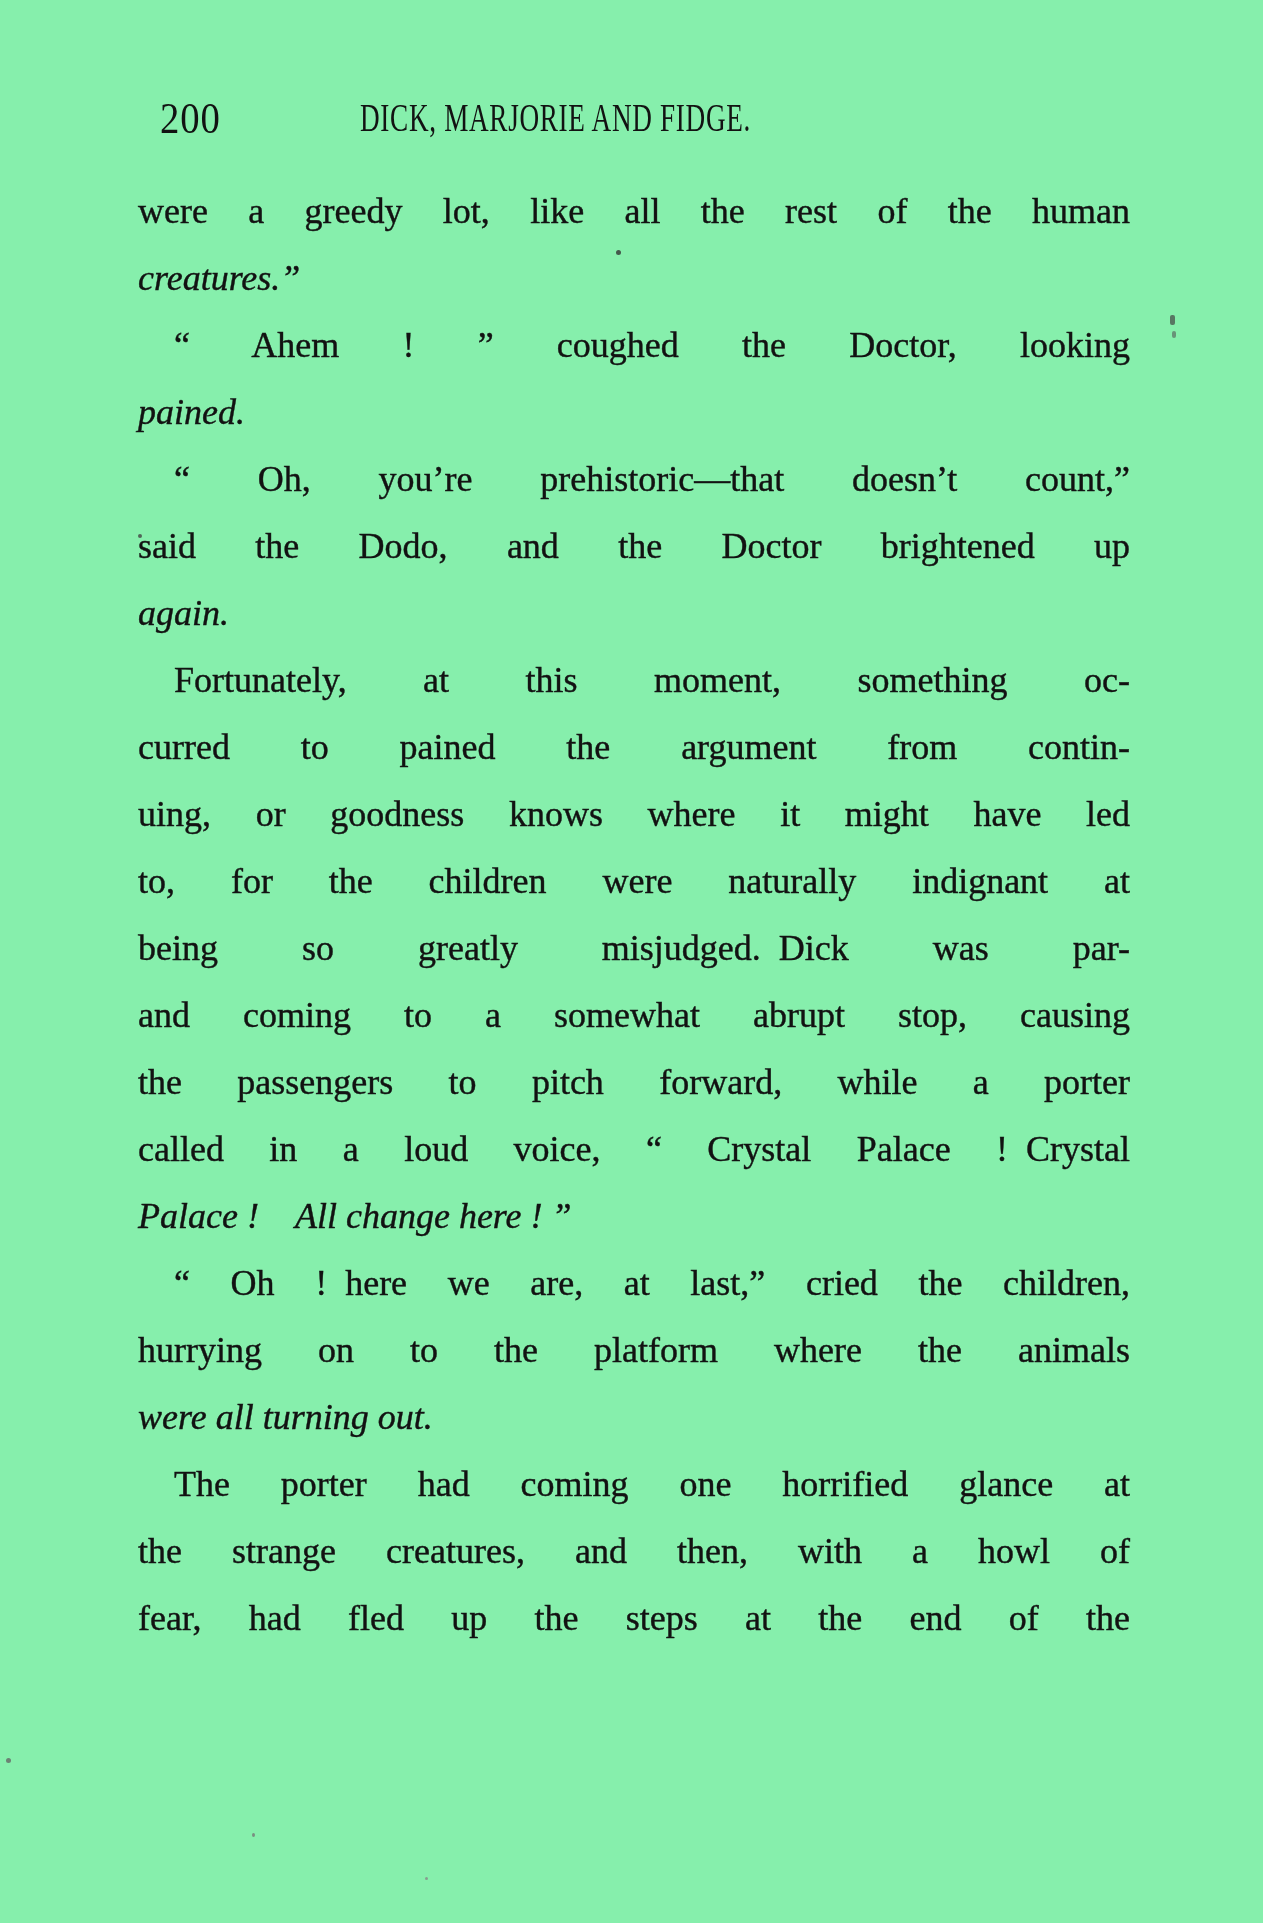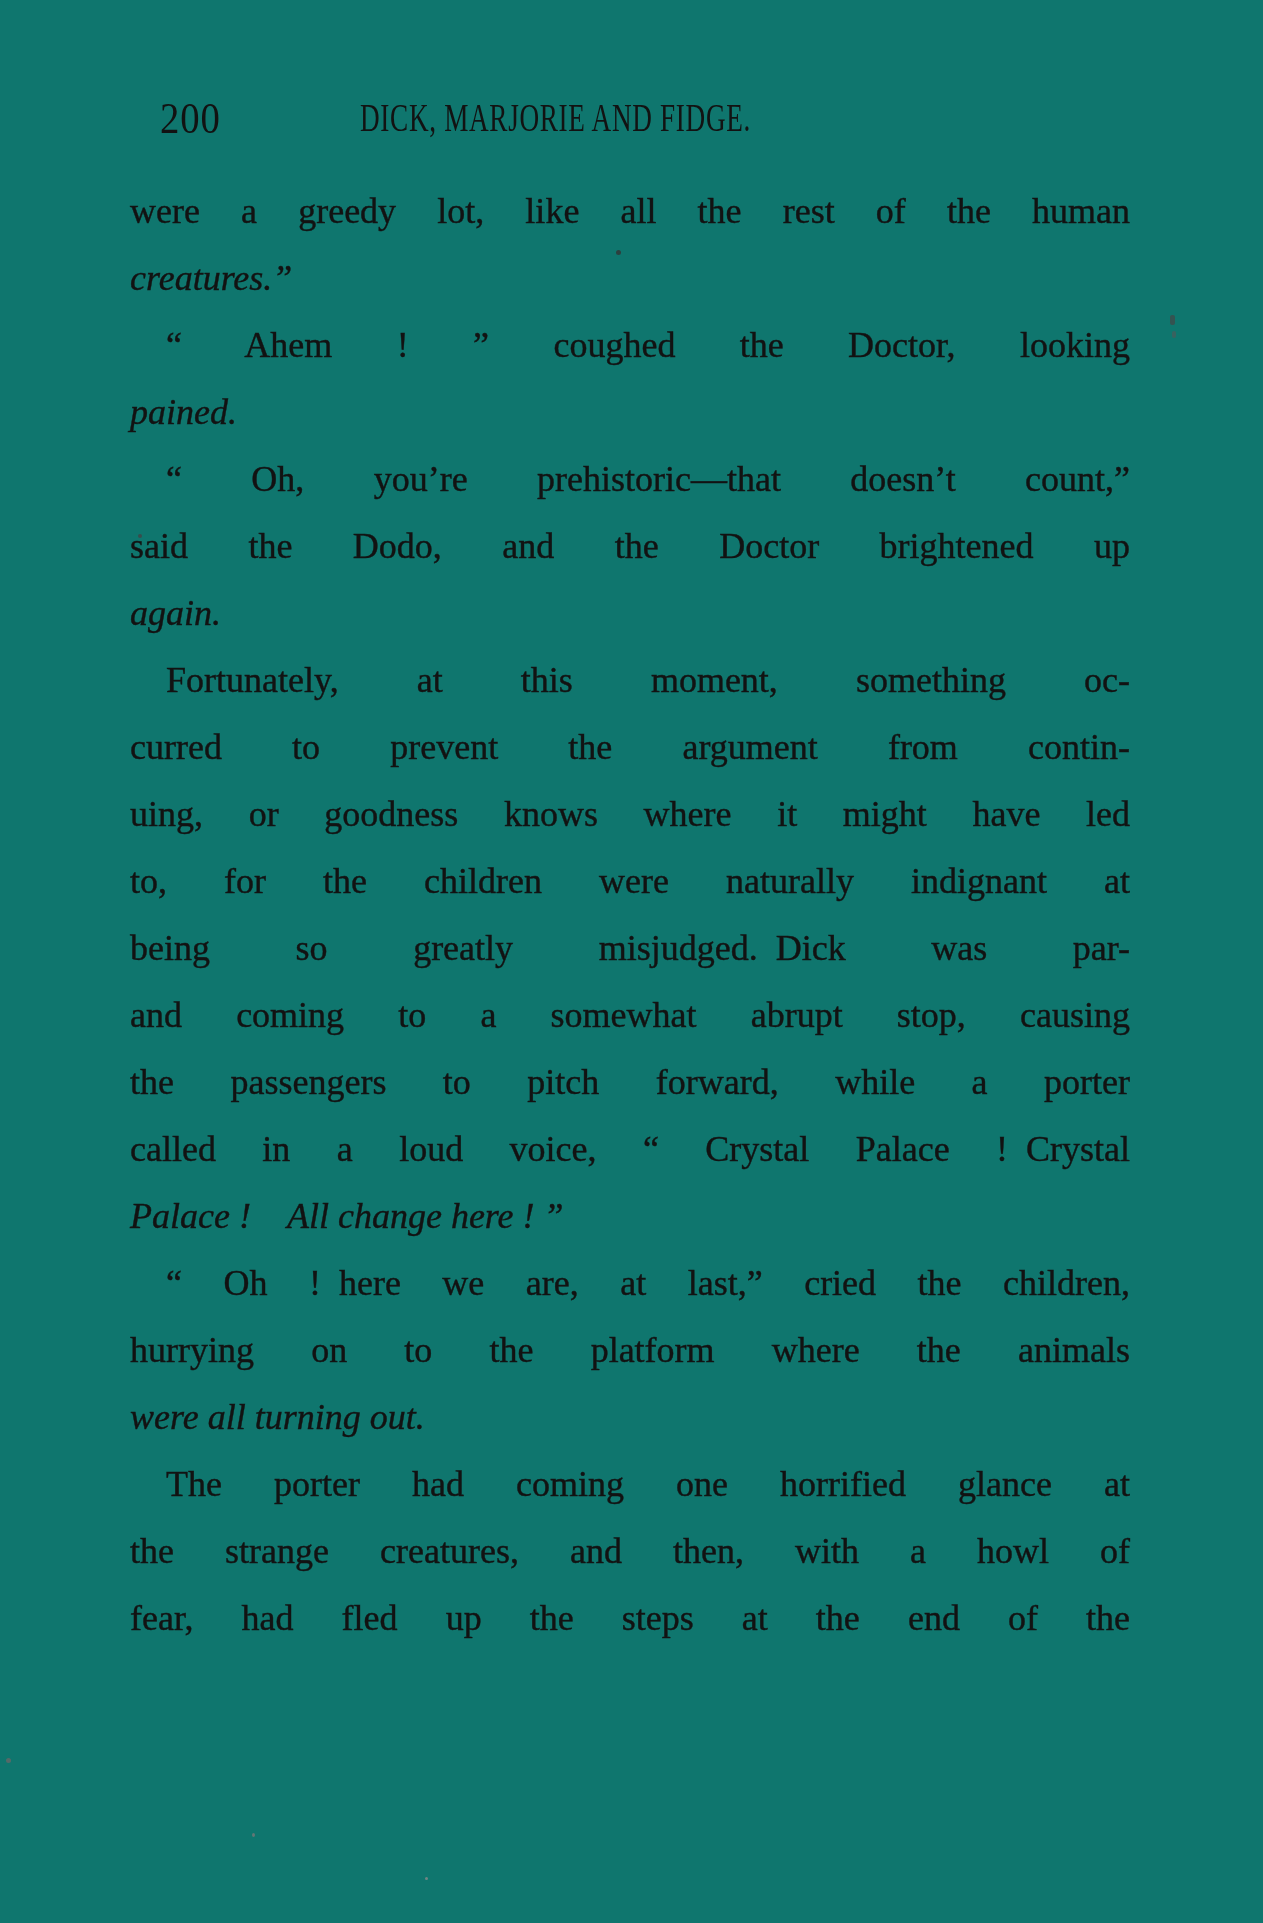--- a/index.html
+++ b/index.html
@@ -11,21 +11,21 @@
     height: 1923px;
     position: relative;
     background: #fdfdfc;
     overflow: hidden;
     font-family: "Liberation Serif", serif;
     color: #121212;
   }
   .scan-page {
     position: absolute;
     inset: 0;
-    background: #0f766e;
+    background: #86efac;
   }
   
   .folio {
     position: absolute;
     left: 160px;
     top: 97px;
     font-size: 44px;
     line-height: 44px;
     letter-spacing: 1px;
     transform: scaleX(0.88);
@@ -49,20 +49,21 @@
     left: 130px;
     top: 178px;
     width: 1000px;
     font-size: 36px;
     line-height: 67px;
     -webkit-text-stroke: 0.4px #141414;
   }
   .line {
     text-align: justify;
     text-align-last: justify;
+    margin-left: 8px;
   }
   .line.para-end {
     text-align-last: left;
     font-style: italic;
   }
   .line.indent {
     text-indent: 36px;
   }
   
   .speck {
@@ -90,21 +91,21 @@
 
   <div class="text-block">
       <div class="line">were a greedy lot, like all the rest of the human</div>
       <div class="line para-end">creatures.”</div>
       <div class="line indent">“ Ahem ! ” coughed the Doctor, looking</div>
       <div class="line para-end">pained.</div>
       <div class="line indent">“ Oh, you’re prehistoric—that doesn’t count,”</div>
       <div class="line">said the Dodo, and the Doctor brightened up</div>
       <div class="line para-end">again.</div>
       <div class="line indent">Fortunately, at this moment, something oc-</div>
-      <div class="line">curred to prevent the argument from contin-</div>
+      <div class="line">curred to pained the argument from contin-</div>
       <div class="line">uing, or goodness knows where it might have led</div>
       <div class="line">to, for the children were naturally indignant at</div>
       <div class="line">being so greatly misjudged. Dick was par-</div>
       <div class="line">and coming to a somewhat abrupt stop, causing</div>
       <div class="line">the passengers to pitch forward, while a porter</div>
       <div class="line">called in a loud voice, “ Crystal Palace ! Crystal</div>
       <div class="line para-end">Palace !  All change here ! ”</div>
       <div class="line indent">“ Oh ! here we are, at last,” cried the children,</div>
       <div class="line">hurrying on to the platform where the animals</div>
       <div class="line para-end">were all turning out.</div>

